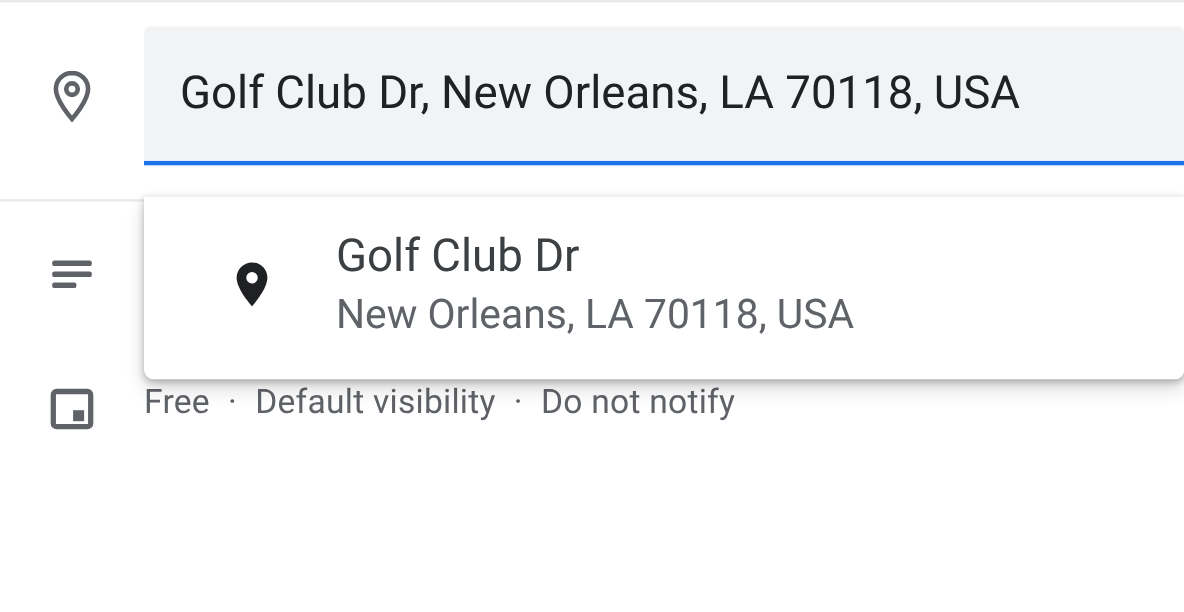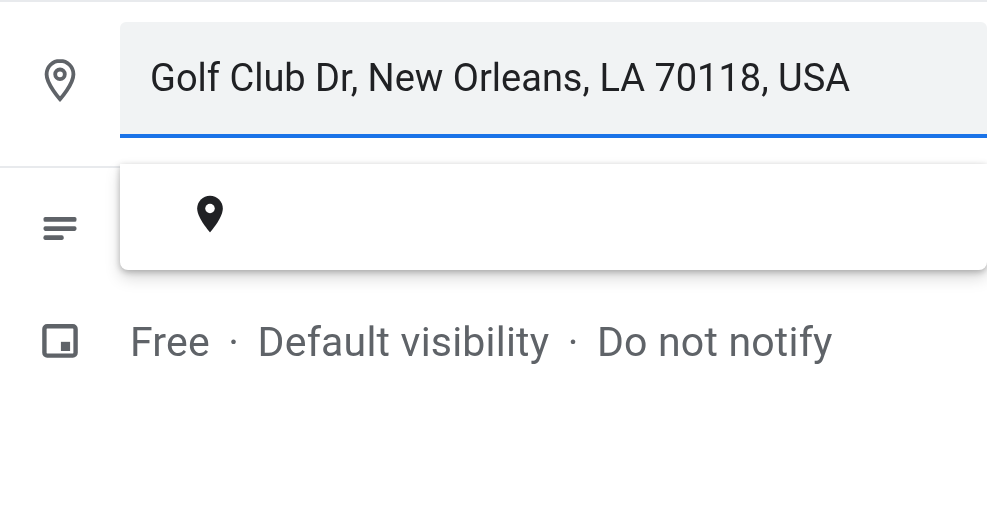--- a/index.html
+++ b/index.html
@@ -100,22 +100,21 @@
     align-items: center;
     padding-top: 40px;
     height: 80px;
   }
   .cal-row {
     display: flex;
     align-items: flex-start;
     padding-top: 70px;
   }
   .status-text {
-    margin-left: 10px;
-    font-size: 41px;
+    font-size: 28px;
     color: #5f6368;
     letter-spacing: 0.2px;
   }
   .dot {
     padding: 0 8px;
   }
   svg { display: block; }
 </style>
 </head>
 <body>
@@ -143,20 +142,24 @@
   <div class="dropdown">
     <div class="suggestion">
       <div class="suggestion-icon-col">
         <span>
           <svg width="44" height="44" viewBox="0 0 24 24">
             <path d="M12 2C8.13 2 5 5.13 5 9c0 5.25 7 13 7 13s7-7.75 7-13c0-3.87-3.13-7-7-7z" fill="#202124"></path>
             <circle cx="12" cy="9" r="2.6" fill="#fff"></circle>
           </svg>
         </span>
       </div>
+      <div class="suggestion-text">
+        <span class="suggestion-primary">Golf Club Dr</span>
+        <span class="suggestion-secondary">New Orleans, LA 70118, USA</span>
+      </div>
     </div>
   </div>
 
   <div class="desc-row">
     <div class="row-icon-col">
       <span>
         <svg width="44" height="44" viewBox="0 0 24 24">
           <rect x="3" y="6" width="18" height="2.6" rx="1" fill="#5f6368"></rect>
           <rect x="3" y="11" width="18" height="2.6" rx="1" fill="#5f6368"></rect>
           <rect x="3" y="16" width="11" height="2.6" rx="1" fill="#5f6368"></rect>

